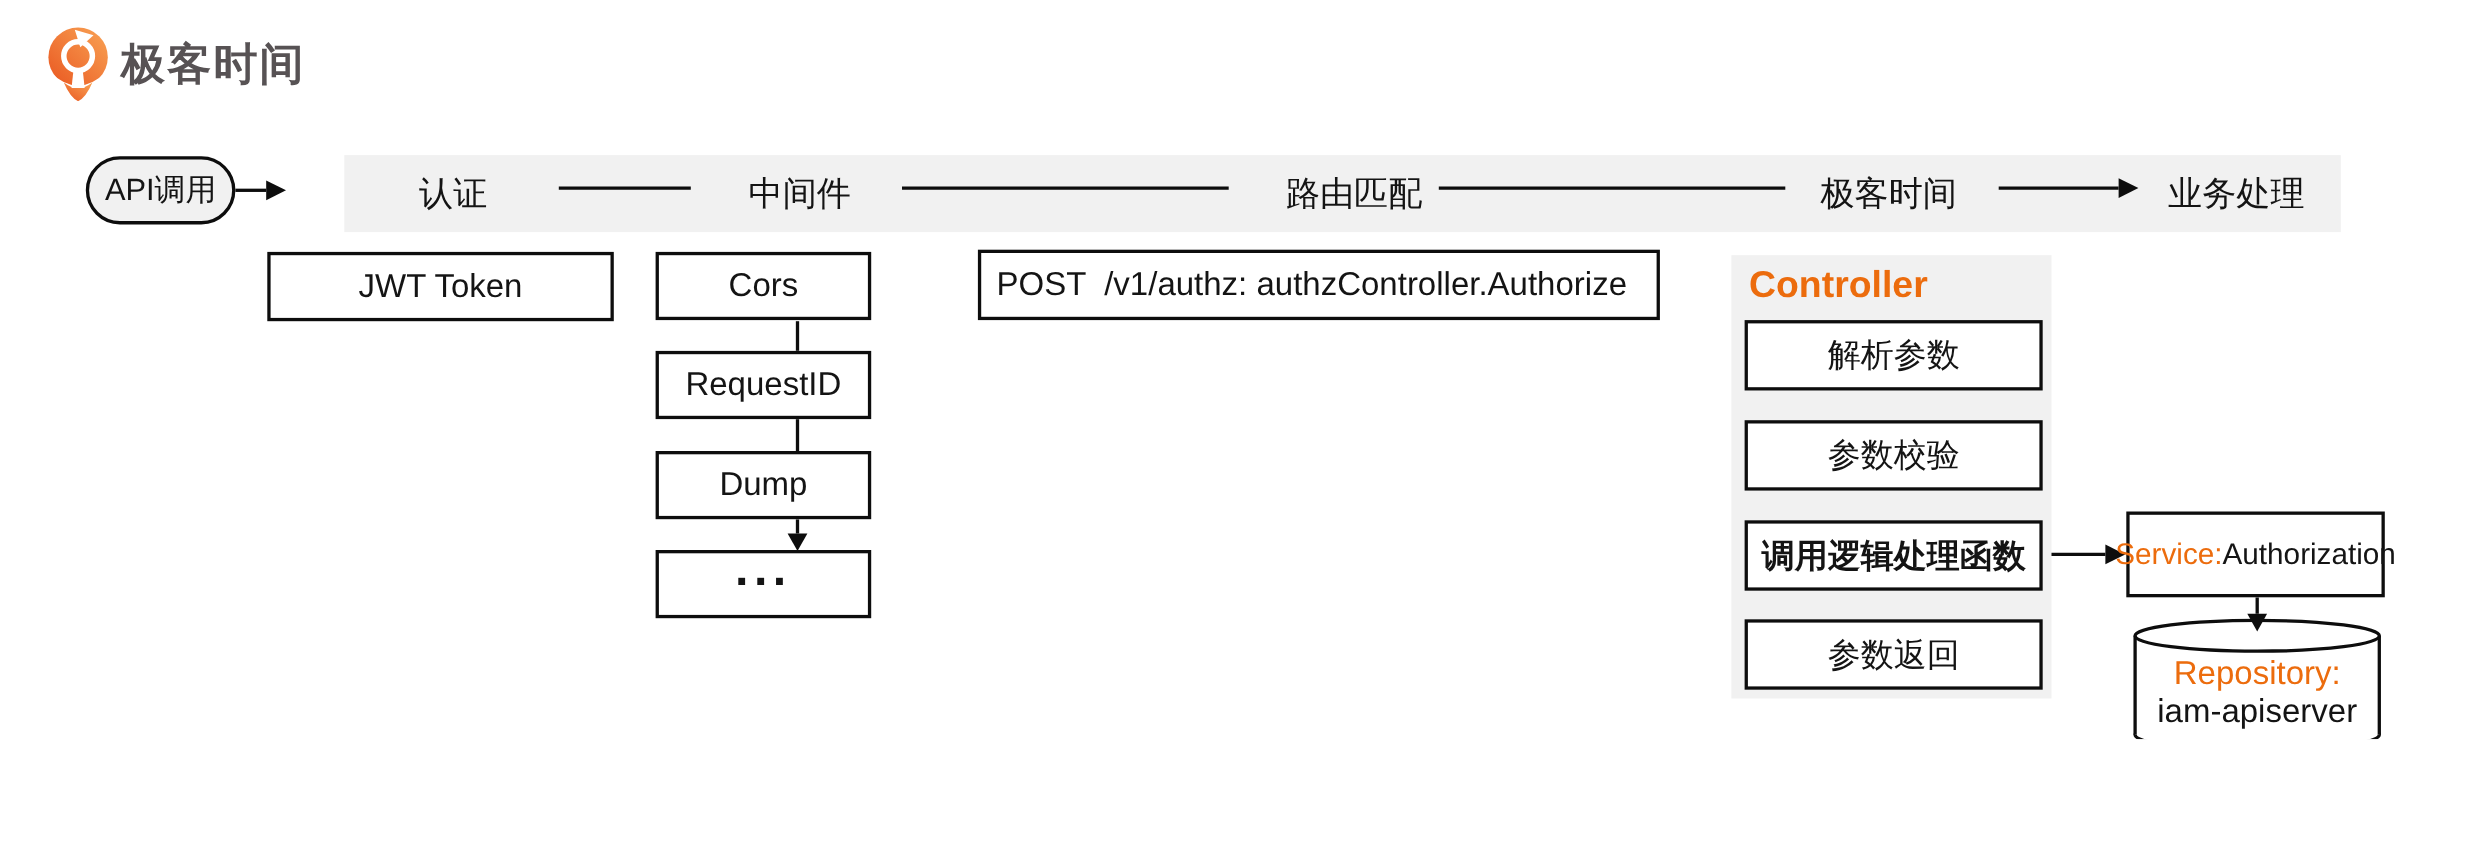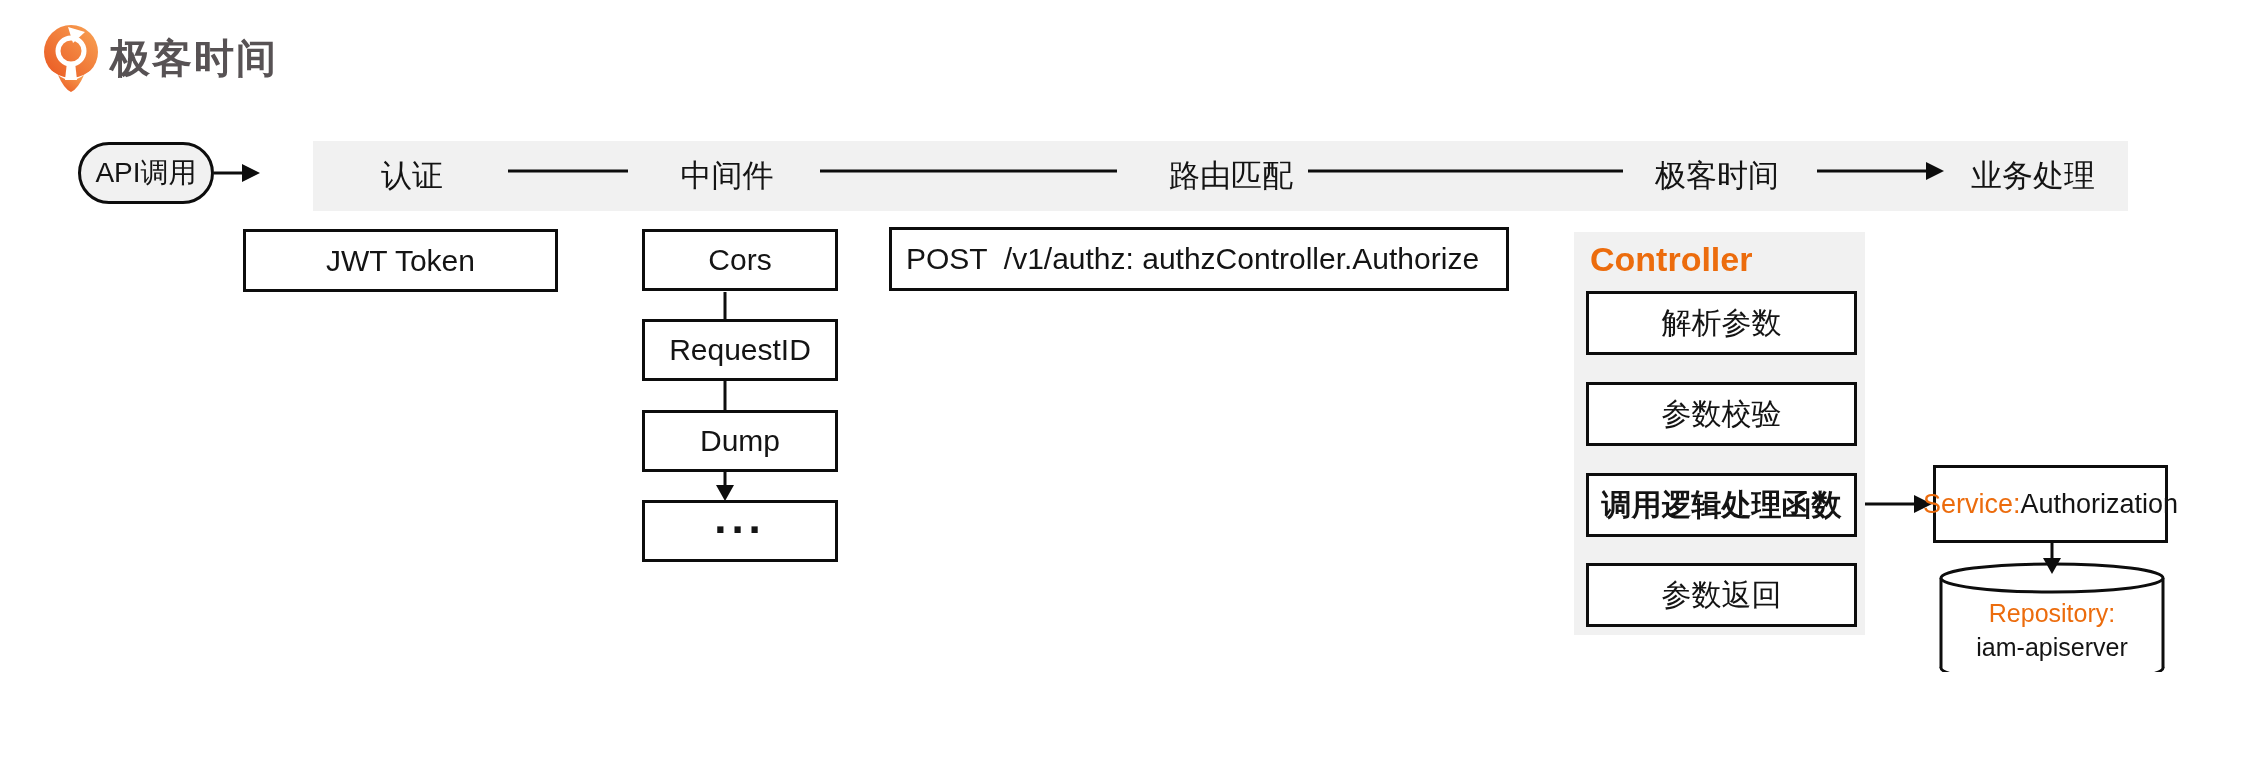--- a/index.html
+++ b/index.html
@@ -29,21 +29,21 @@
   .stage.s1{left:652px;width:150px;}
   .stage.s2{left:1121px;width:220px;}
   .stage.s3{left:1607px;width:220px;}
   .stage.s4{left:1923px;width:220px;}
   
   .box{
     position:absolute;background:#ffffff;border:3px solid #0d0d0d;box-sizing:border-box;
     display:flex;align-items:center;justify-content:center;font-size:30px;color:#141414;
   }
   .jwt{left:243px;top:229px;width:315px;height:63px;}
-  .mw{left:642px;width:196px;height:62px;}
+  .mw{left:596px;width:196px;height:62px;}
   .mw.m0{top:229px;}
   .mw.m1{top:319px;}
   .mw.m2{top:410px;}
   .mw.m3{top:500px;}
   .dots-label{font-size:44px;font-weight:700;letter-spacing:5px;transform:translateY(-13px);}
   .route{left:889px;top:227px;width:620px;height:64px;justify-content:flex-start;padding-left:14px;white-space:pre;}
   
   .panel{position:absolute;left:1574px;top:232px;width:291px;height:403px;background:#f1f1f1;}
   .panel-title{position:absolute;left:1590px;top:240px;font-size:34px;font-weight:700;color:#ec6c0d;}
   .step{left:1586px;width:271px;height:64px;}
@@ -52,21 +52,21 @@
   .step.c2{top:473px;font-weight:bold;}
   .step.c3{top:563px;}
   
   .service{
     left:1933px;top:465px;width:235px;height:78px;
     font-size:27px;line-height:36px;
   }
   .orange{color:#ec6c0d;}
   .repo-text{
     position:absolute;left:1929px;top:596px;width:246px;text-align:center;
-    font-size:25px;line-height:34px;
+    font-size:30px;line-height:34px;
   }
   
   .overlay{position:absolute;left:0;top:0;width:2248px;height:780px;pointer-events:none;}
   .overlay line{stroke:#0d0d0d;stroke-width:3;}
   .overlay .head{fill:#0d0d0d;stroke:none;}
   .overlay .cyl{stroke:#0d0d0d;stroke-width:3;fill:#ffffff;}
 </style>
 </head>
 <body>
 

